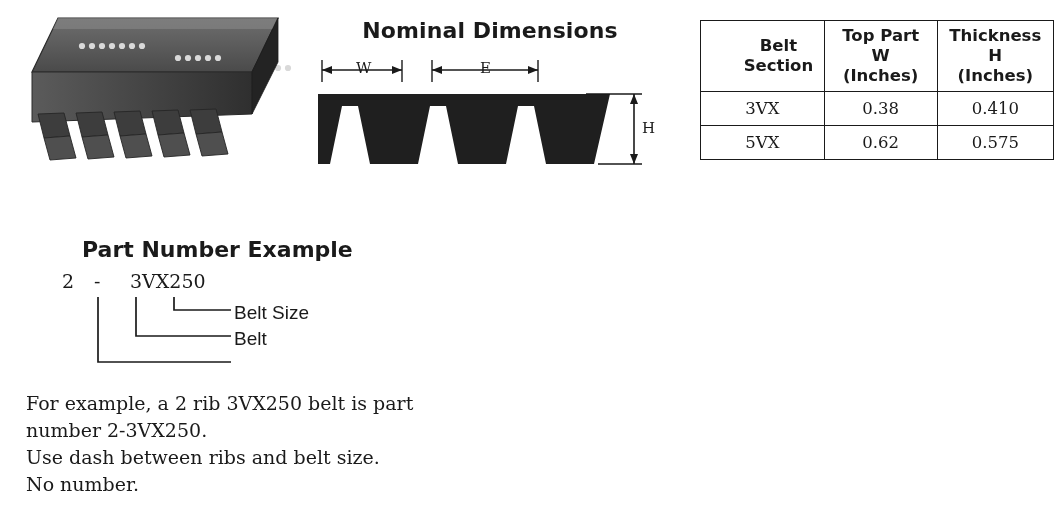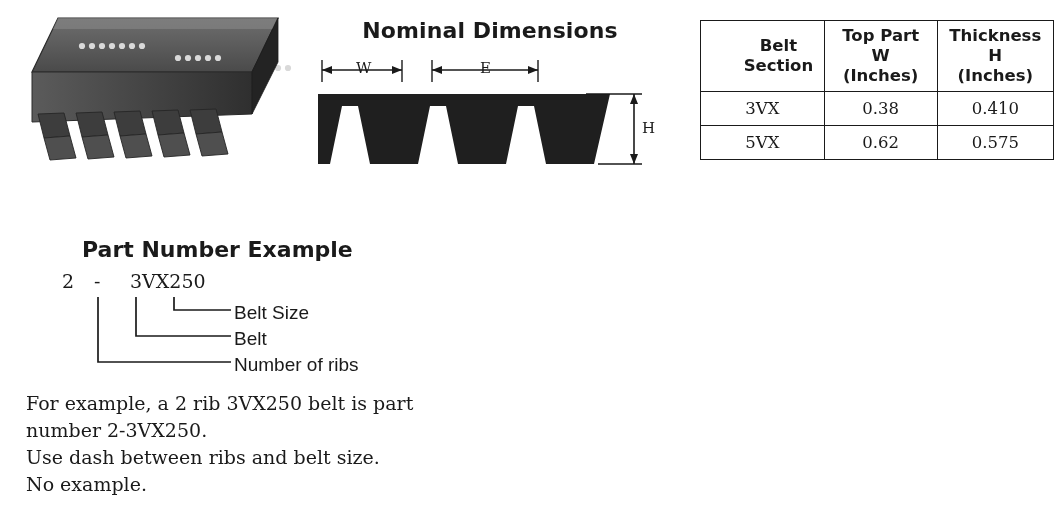--- a/index.html
+++ b/index.html
@@ -263,21 +263,20 @@
 
     <path d="M148,4 L148,17 L205,17" stroke="#1a1a1a" stroke-width="1.7" fill="none"></path>
 
     <path d="M110,4 L110,43 L205,43" stroke="#1a1a1a" stroke-width="1.7" fill="none"></path>
 
     <path d="M72,4 L72,69 L205,69" stroke="#1a1a1a" stroke-width="1.7" fill="none"></path>
   </svg>
 
   <div class="leader-label" id="lbl-belt-size">Belt Size</div>
   <div class="leader-label" id="lbl-dash">Belt</div>
-  <div class="leader-label" id="lbl-ribs">Number of ribs</div>
 
   <div id="part-note">
     <div>For example, a 2 rib 3VX250 belt is part</div>
     <div>number 2-3VX250.</div>
     <div>Use dash between ribs and belt size.</div>
-    <div>No example.</div>
+    <div>No number.</div>
   </div>
 </div>
 
 </body></html>

